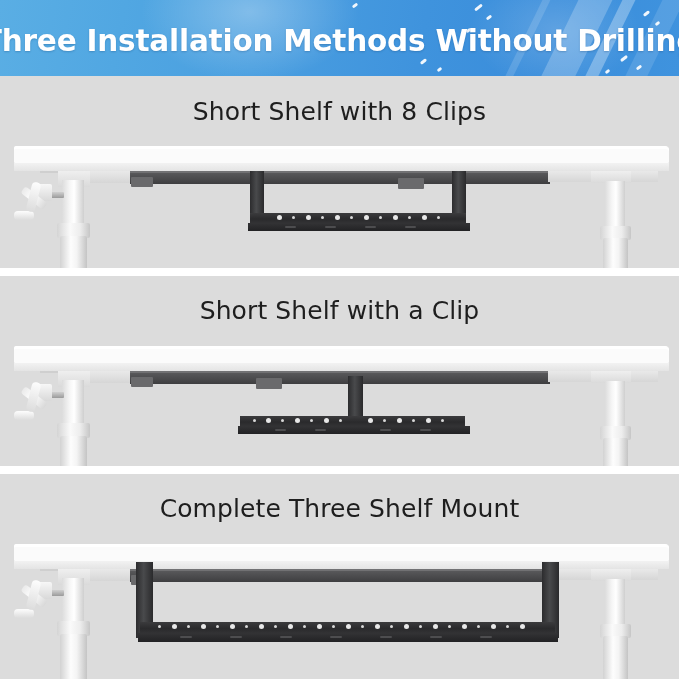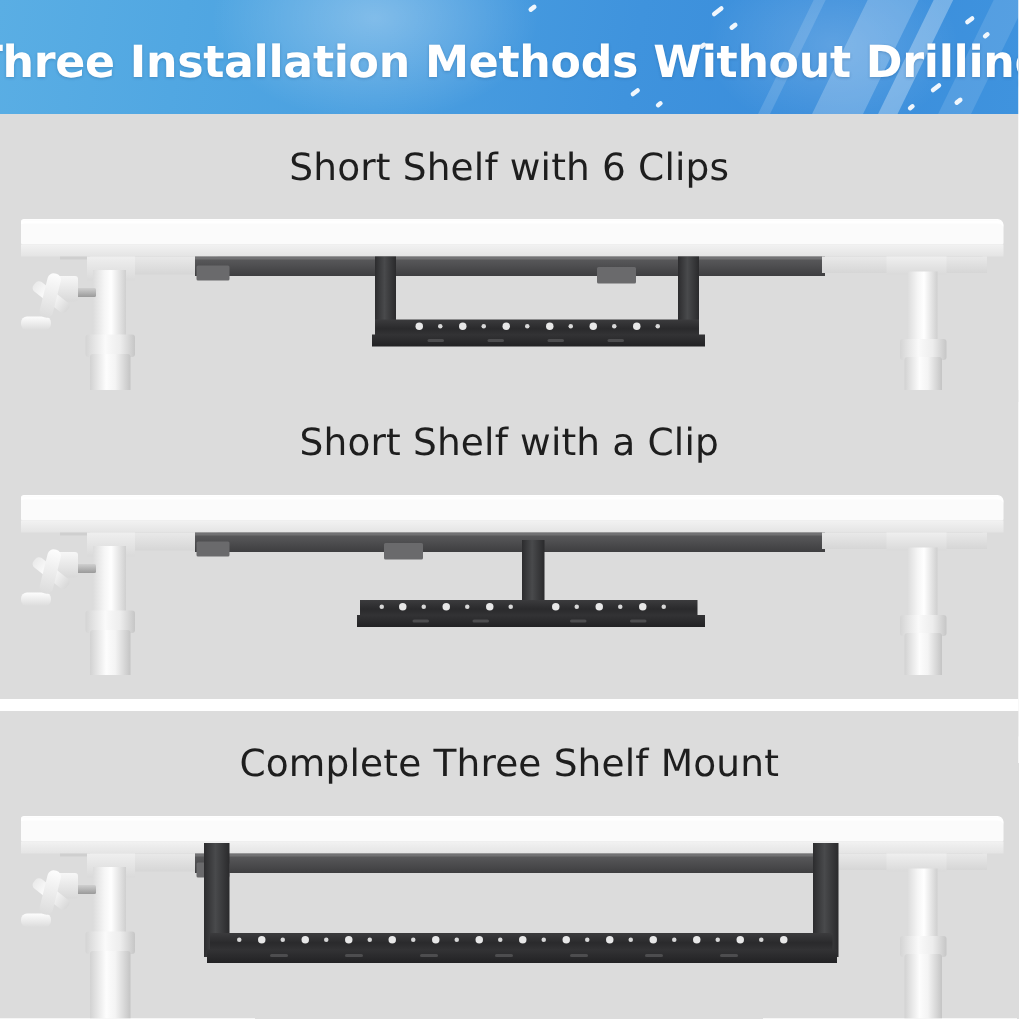--- a/index.html
+++ b/index.html
@@ -30,21 +30,21 @@
     position:absolute; left:0; top:0; width:679px; height:76px;
     display:flex; align-items:center; justify-content:center;
     color:#ffffff; font-size:29.5px; font-weight:bold; letter-spacing:-0.2px;
     text-shadow:0 1px 2px rgba(20,70,120,.30);
     white-space:nowrap; padding-top:5px;
   }
 
   
   .panel{ position:absolute; left:0; width:679px; background:#dcdcdc; }
   .p1{ top:76px;  height:192px; }
-  .p2{ top:260px; height:231px; }
+  .p2{ top:276px; height:231px; }
   .p3{ top:474px; height:205px; }
   .gap{ position:absolute; left:0; width:679px; background:#ffffff; }
   .g1{ top:268px; height:8px; }
   .g2{ top:466px; height:8px; }
 
   .panel-title{
     position:absolute; left:0; width:679px; text-align:center;
     color:#1e1e1e; font-size:25px; font-weight:normal; letter-spacing:.1px; white-space:nowrap;
   }
 
@@ -111,21 +111,21 @@
     <div class="dash" style="left:655px;top:22px;width:5px;height:3px;"></div>
     <div class="dash" style="left:620px;top:57px;width:8px;height:3px;"></div>
     <div class="dash" style="left:636px;top:66px;width:6px;height:3px;"></div>
     <div class="dash" style="left:605px;top:70px;width:5px;height:3px;"></div>
     <div class="dash" style="left:352px;top:4px;width:6px;height:3px;"></div>
 
     <div class="banner-title">Three Installation Methods Without Drilling</div>
   </div>
 
   <div class="panel p1">
-    <div class="panel-title" style="top:21px;">Short Shelf with 6 Clips</div>
+    <div class="panel-title" style="top:21px;">Short Shelf with 8 Clips</div>
 
     <div class="scene" style="top:0;height:192px;">
 
       <div class="desk-top" style="left:14px;top:70px;width:655px;height:17px;border-radius:2px 4px 1px 1px;"></div>
       <div class="desk-face" style="left:14px;top:87px;width:655px;height:8px;"></div>
       <div class="desk-shadowline" style="left:40px;top:95px;width:615px;height:2px;"></div>
 
       <div class="beam-grey" style="left:60px;top:95px;width:85px;height:12px;"></div>
       <div class="beam" style="left:130px;top:95px;width:420px;height:13px;"></div>
       <div class="beam-lip" style="left:130px;top:95px;width:420px;height:2px;opacity:.45;"></div>

